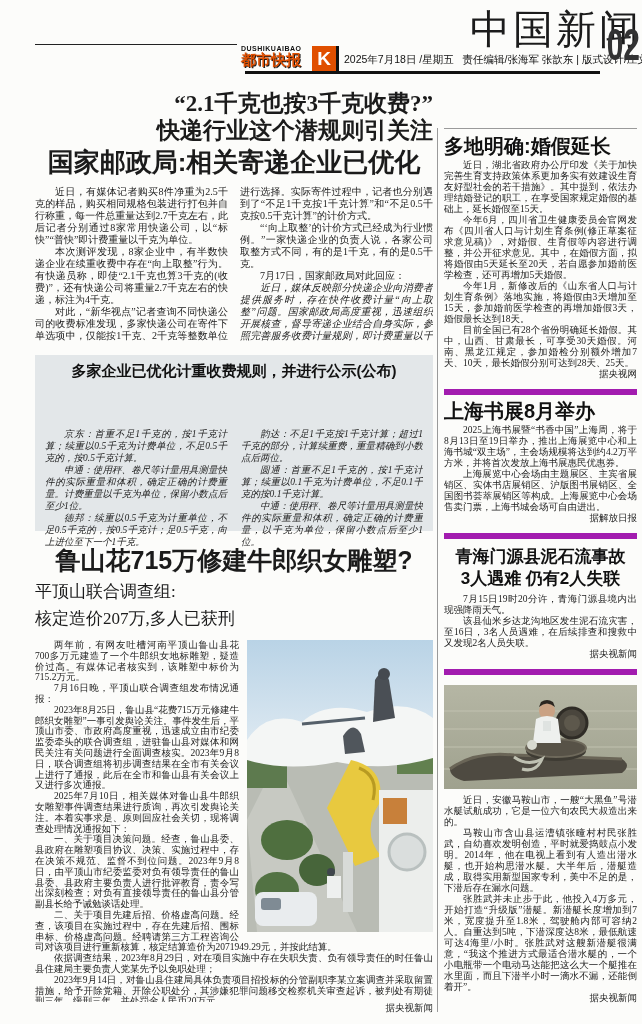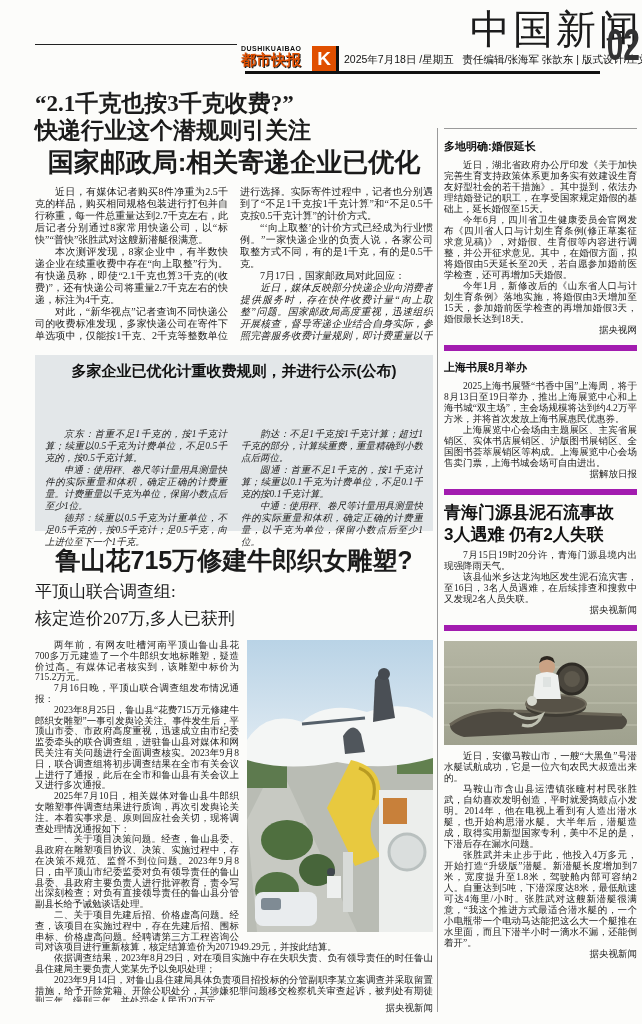--- a/index.html
+++ b/index.html
@@ -23,21 +23,21 @@
   .rule-thick{position:absolute;left:245px;top:71px;width:355px;height:3px;background:#111;}
   .page-num{position:absolute;right:2px;top:20px;font-size:44px;font-weight:bold;color:#333;
      font-family:"Liberation Sans",sans-serif;transform:scaleX(.68);transform-origin:100% 0;}
 
   
   .v-divider{position:absolute;left:437px;top:128px;width:1px;height:884px;background:#9a9a9a;}
   .main{position:absolute;left:35px;top:90px;width:398px;}
   .sidebar{position:absolute;left:444px;top:128px;width:193px;border-top:1px solid #9a9a9a;padding-top:5px;}
 
   
-  .a1-h1{text-align:left;font-size:23px;line-height:27px;font-weight:600;margin:0;}
+  .a1-h1{text-align:right;font-size:23px;line-height:27px;font-weight:600;margin:0;}
   .a1-h2{text-align:center;font-size:26px;line-height:30px;font-weight:bold;margin:3px 0 0;
      font-family:"Liberation Sans",sans-serif;}
   .a1-body{margin-top:9px;height:164px;overflow:hidden;column-count:2;column-gap:12px;
      font-size:10px;line-height:12px;text-align:justify;}
   .kaiti{font-style:italic;}
   .graybox{margin-top:5px;background:#e3e7e9;padding:7px 10px 23px;height:176px;box-sizing:border-box;}
   .graybox h3{margin:0 0 6px;text-align:center;font-size:15px;font-family:"Liberation Sans",sans-serif;color:#111;}
   .graybox-body{column-count:2;column-gap:14px;font-size:9.5px;line-height:12px;height:136px;
      overflow:hidden;font-style:italic;text-align:justify;margin-top:47px;}
 
@@ -45,23 +45,23 @@
   .a2{margin-top:13px;}
   .a2-h1{text-align:center;font-size:25px;font-weight:bold;margin:0;font-family:"Liberation Sans",sans-serif;}
   .a2-sub{font-size:17px;line-height:24px;margin:3px 0 0;text-indent:0;font-weight:400;}
   .a2-body{margin-top:9px;font-size:9.5px;line-height:10.8px;text-align:justify;height:362px;overflow:hidden;}
   .photo-sculpture{float:right;width:186px;height:292px;margin:0 0 4px 8px;overflow:hidden;}
   .a2-src{font-size:9.5px;}
 
   
   .sb-article{padding:3px 0 7px;}
   .sb-article.sep{border-top:6px solid #a21caf;margin-top:2px;padding-top:7px;}
-  .sb-title{font-size:11px;line-height:19px;font-weight:bold;margin:0 0 4px;
+  .sb-title{font-size:20px;line-height:19px;font-weight:bold;margin:0 0 4px;
      font-family:"Liberation Sans",sans-serif;color:#111;}
-  .sb-title.big{font-size:17px;line-height:22px;}
+  .sb-title.big{font-size:17px;line-height:22px;text-align:center;}
   .sb-body{font-size:9.5px;line-height:11px;text-align:justify;}
   .photo-sub{width:193px;height:104px;margin:3px 0 6px;overflow:hidden;}
 </style>
 </head>
 <body>
 
 <div class="page">
 
   <div class="section-title">中国新闻</div>
   <div class="rule-left"></div>
@@ -82,21 +82,21 @@
   <div class="v-divider"></div>
 
   <div class="main">
 
     <section>
       <h2 class="a1-h1">“2.1千克也按3千克收费?”</h2>
       <h2 class="a1-h1">快递行业这个潜规则引关注</h2>
       <h1 class="a1-h2">国家邮政局:相关寄递企业已优化</h1>
 
       <div class="a1-body">
-        <p>近日，有媒体记者购买8件净重为2.5千克的样品，购买相同规格包装进行打包并自行称重，每一件总重量达到2.7千克左右，此后记者分别通过8家常用快递公司，以“标快”“普快”张胜武对这艘新潜艇很满意。</p>
+        <p>近日，有媒体记者购买8件净重为2.5千克的样品，购买相同规格包装进行打包并自行称重，每一件总重量达到2.7千克左右，此后记者分别通过8家常用快递公司，以“标快”“普快”即计费重量以千克为单位。</p>
         <p>本次测评发现，8家企业中，有半数快递企业在续重收费中存在“向上取整”行为。有快递员称，即使“2.1千克也算3千克的(收费)”，还有快递公司将重量2.7千克左右的快递，标注为4千克。</p>
         <p>对此，“新华视点”记者查询不同快递公司的收费标准发现，多家快递公司在寄件下单选项中，仅能按1千克、2千克等整数单位进行选择。实际寄件过程中，记者也分别遇到了“不足1千克按1千克计算”和“不足0.5千克按0.5千克计算”的计价方式。</p>
         <p>“‘向上取整’的计价方式已经成为行业惯例。”一家快递企业的负责人说，各家公司取整方式不同，有的是1千克，有的是0.5千克。</p>
         <p>7月17日，国家邮政局对此回应：</p>
         <p class="kaiti">近日，媒体反映部分快递企业向消费者提供服务时，存在快件收费计量“向上取整”问题。国家邮政局高度重视，迅速组织开展核查，督导寄递企业结合自身实际，参照完善服务收费计量规则，即计费重量以千克为单位，保留小数点后至少1位。下一步，将督导各企业按照已公示(公布)的规则开展经营活动，履行服务承诺。</p>
       </div>
 
       <div class="graybox">
         <h3>多家企业已优化计重收费规则，并进行公示(公布)</h3>
         <div class="graybox-body">
@@ -166,20 +166,21 @@
   </div>
 
   <div class="sidebar">
 
     <section class="sb-article">
       <h2 class="sb-title">多地明确:婚假延长</h2>
       <div class="sb-body">
         <p>近日，湖北省政府办公厅印发《关于加快完善生育支持政策体系更加务实有效建设生育友好型社会的若干措施》。其中提到，依法办理结婚登记的职工，在享受国家规定婚假的基础上，延长婚假至15天。</p>
         <p>今年6月，四川省卫生健康委员会官网发布《四川省人口与计划生育条例(修正草案征求意见稿)》，对婚假、生育假等内容进行调整，并公开征求意见。其中，在婚假方面，拟将婚假由5天延长至20天，若自愿参加婚前医学检查，还可再增加5天婚假。</p>
         <p>今年1月，新修改后的《山东省人口与计划生育条例》落地实施，将婚假由3天增加至15天，参加婚前医学检查的再增加婚假3天，婚假最长达到18天。</p>
+        <p>目前全国已有28个省份明确延长婚假。其中，山西、甘肃最长，可享受30天婚假。河南、黑龙江规定，参加婚检分别额外增加7天、10天，最长婚假分别可达到28天、25天。</p>
         <p class="src">据央视网</p>
       </div>
     </section>
 
     <section class="sb-article sep">
       <h2 class="sb-title">上海书展8月举办</h2>
       <div class="sb-body">
         <p>2025上海书展暨“书香中国”上海周，将于8月13日至19日举办，推出上海展览中心和上海书城“双主场”，主会场规模将达到约4.2万平方米，并将首次发放上海书展惠民优惠券。</p>
         <p>上海展览中心会场由主题展区、主宾省展销区、实体书店展销区、沪版图书展销区、全国图书荟萃展销区等构成。上海展览中心会场售卖门票，上海书城会场可自由进出。</p>
         <p class="src">据解放日报</p>

